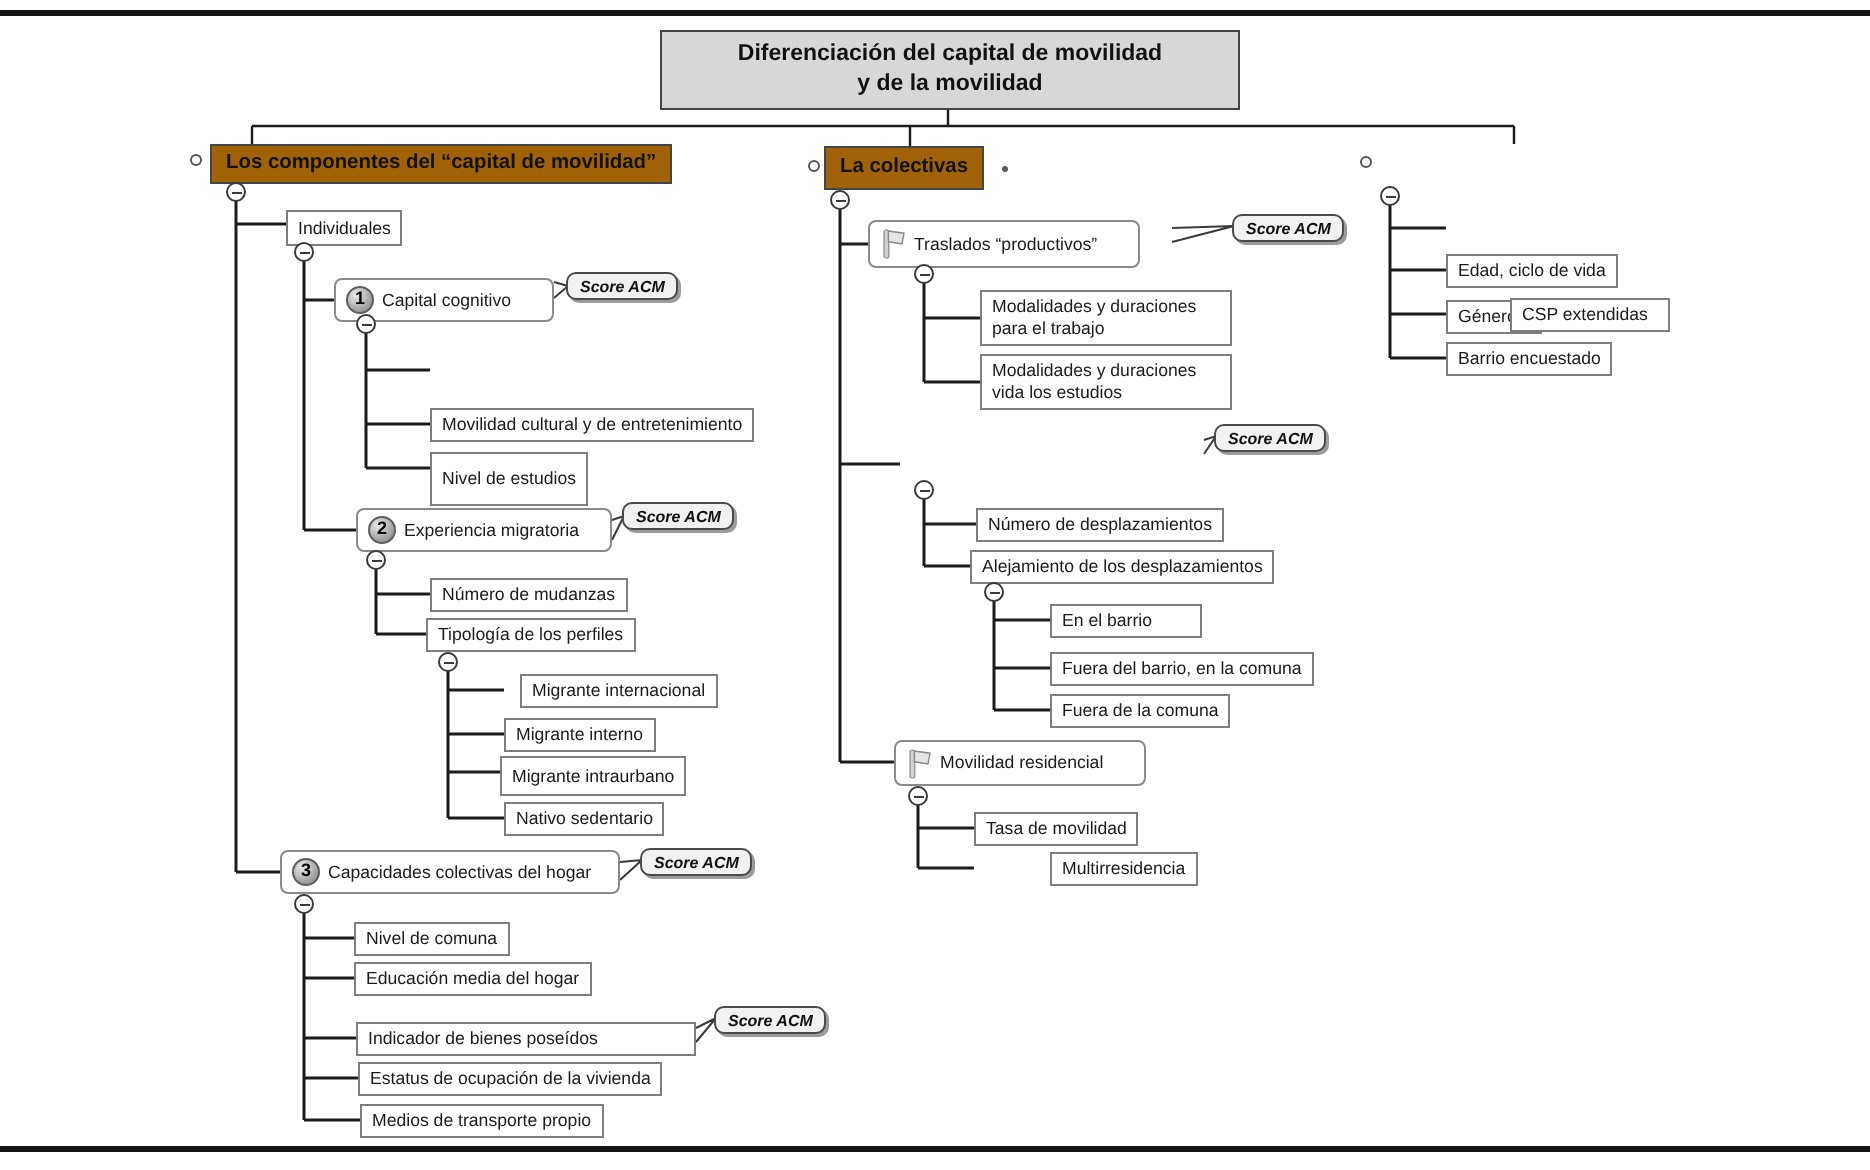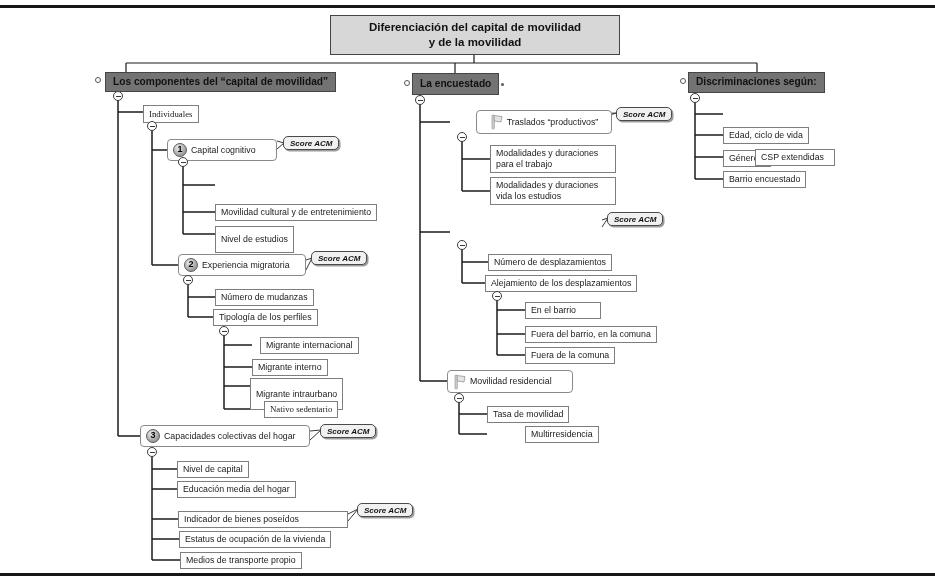--- a/index.html
+++ b/index.html
@@ -4,21 +4,21 @@
 <style>
   html,body{margin:0;padding:0;background:#ffffff;}
   .stage{position:relative;width:935px;height:585px;background:#ffffff;
          font-family:"Liberation Sans",sans-serif;overflow:hidden;}
   .rule{position:absolute;left:0;width:935px;height:3px;background:#161616;}
   svg.wires{position:absolute;left:0;top:0;z-index:1;}
   .node{position:absolute;box-sizing:border-box;background:#ffffff;border:1px solid #7e7e7e;
         display:flex;align-items:center;gap:4px;padding:2px 5px;font-size:8.8px;color:#1a1a1a;
         white-space:nowrap;z-index:2;line-height:1.25;}
   .node.wrap{white-space:normal;}
-  .hdr{background:#737373;border:1.5px solid #454545;font-weight:bold;font-size:10.2px;
+  .hdr{background:#a16207;border:1.5px solid #454545;font-weight:bold;font-size:10.2px;
        padding:2px 7px;color:#111;}
   .rounded{border-radius:4px;border-color:#8a8a8a;}
   .titlebox{position:absolute;left:330px;top:15px;width:290px;height:40px;background:#d7d7d7;
             border:1.5px solid #454545;box-sizing:border-box;display:flex;flex-direction:column;
             align-items:center;justify-content:center;font-weight:bold;font-size:11.5px;
             line-height:1.3;color:#111;z-index:2;text-align:center;}
   .badge{position:absolute;background:#f1f1f1;border:1px solid #4a4a4a;border-radius:5px;
          font-style:italic;font-weight:bold;font-size:8px;padding:1.5px 6px;
          box-shadow:1.5px 1.5px 0 #9c9c9c;white-space:nowrap;color:#111;z-index:3;}
   .minus{position:absolute;width:10px;height:10px;box-sizing:border-box;border:1px solid #3a3a3a;
@@ -65,21 +65,21 @@
 
   <div class="titlebox">
     <span>Diferenciación del capital de movilidad</span>
     <span>y de la movilidad</span>
   </div>
 
   <div class="node hdr" style="left:105px;top:72px;height:20px;">Los componentes del “capital de movilidad”</div>
   <div class="odot" style="left:95px;top:77px;"></div>
   <div class="minus" style="left:113px;top:91px;"></div>
 
-  <div class="node" style="left:143px;top:105px;height:18px;font-family:Liberation Serif, serif;">Individuales</div>
+  <div class="node" style="left:143px;top:105px;height:18px;">Individuales</div>
   <div class="minus" style="left:147px;top:121px;"></div>
 
   <div class="node rounded" style="left:167px;top:139px;width:110px;height:22px;">
     <span class="numicon">1</span>
     <span>Capital cognitivo</span>
   </div>
   <div class="badge" style="left:283px;top:136px;">Score ACM</div>
   <div class="minus" style="left:178px;top:157px;"></div>
 
   <div class="node" style="left:215px;top:204px;height:17px;">Movilidad cultural y de entretenimiento</div>
@@ -91,43 +91,43 @@
   </div>
   <div class="badge" style="left:311px;top:251px;">Score ACM</div>
   <div class="minus" style="left:183px;top:275px;"></div>
 
   <div class="node" style="left:215px;top:289px;height:17px;">Número de mudanzas</div>
   <div class="node" style="left:213px;top:309px;height:17px;">Tipología de los perfiles</div>
   <div class="minus" style="left:219px;top:326px;"></div>
 
   <div class="node" style="left:260px;top:337px;height:17px;">Migrante internacional</div>
   <div class="node" style="left:252px;top:359px;height:17px;">Migrante interno</div>
-  <div class="node" style="left:250px;top:378px;height:32px;">Migrante intraurbano</div>
-  <div class="node" style="left:264px;top:401px;height:17px;font-family:Liberation Serif, serif;">Nativo sedentario</div>
+  <div class="node" style="left:250px;top:378px;height:20px;">Migrante intraurbano</div>
+  <div class="node" style="left:252px;top:401px;height:17px;">Nativo sedentario</div>
 
   <div class="node rounded" style="left:140px;top:425px;width:170px;height:22px;">
     <span class="numicon">3</span>
     <span>Capacidades colectivas del hogar</span>
   </div>
   <div class="badge" style="left:320px;top:424px;">Score ACM</div>
   <div class="minus" style="left:147px;top:447px;"></div>
 
-  <div class="node" style="left:177px;top:461px;height:17px;">Nivel de capital</div>
+  <div class="node" style="left:177px;top:461px;height:17px;">Nivel de comuna</div>
   <div class="node" style="left:177px;top:481px;height:17px;">Educación media del hogar</div>
   <div class="node" style="left:178px;top:511px;width:170px;height:17px;">Indicador de bienes poseídos</div>
   <div class="badge" style="left:357px;top:503px;">Score ACM</div>
   <div class="node" style="left:179px;top:531px;height:17px;">Estatus de ocupación de la vivienda</div>
   <div class="node" style="left:180px;top:552px;height:17px;">Medios de transporte propio</div>
 
-  <div class="node hdr" style="left:412px;top:73px;height:22px;">La encuestado</div>
+  <div class="node hdr" style="left:412px;top:73px;height:22px;">La colectivas</div>
   <div class="odot" style="left:404px;top:80px;"></div>
   <div class="hdot" style="left:501px;top:83px;"></div>
   <div class="minus" style="left:415px;top:95px;"></div>
 
-  <div class="node rounded" style="left:476px;top:110px;width:136px;height:24px;justify-content:center;">
+  <div class="node rounded" style="left:434px;top:110px;width:136px;height:24px;">
     <svg class="flag" width="13" height="16" viewBox="0 0 13 16">
       <rect x="2" y="1" width="2.4" height="14" rx="1" fill="#d2d2d2" stroke="#8a8a8a" stroke-width="0.6"></rect>
       <path d="M4.2 1.5 L12 2.6 L11 8 L4.2 6.9 Z" fill="#e4e4e4" stroke="#8a8a8a" stroke-width="0.7"></path>
     </svg>
     <span>Traslados “productivos”</span>
   </div>
   <div class="badge" style="left:616px;top:107px;">Score ACM</div>
   <div class="minus" style="left:457px;top:132px;"></div>
 
   <div class="node wrap" style="left:490px;top:145px;width:126px;height:28px;">Modalidades y duraciones para el trabajo</div>
@@ -149,21 +149,20 @@
       <rect x="2" y="1" width="2.4" height="14" rx="1" fill="#d2d2d2" stroke="#8a8a8a" stroke-width="0.6"></rect>
       <path d="M4.2 1.5 L12 2.6 L11 8 L4.2 6.9 Z" fill="#e4e4e4" stroke="#8a8a8a" stroke-width="0.7"></path>
     </svg>
     <span>Movilidad residencial</span>
   </div>
   <div class="minus" style="left:454px;top:393px;"></div>
 
   <div class="node" style="left:487px;top:406px;height:17px;">Tasa de movilidad</div>
   <div class="node" style="left:487px;top:426px;height:17px;margin-left:38px;">Multirresidencia</div>
 
-  <div class="node hdr" style="left:688px;top:72px;height:21px;">Discriminaciones según:</div>
   <div class="odot" style="left:680px;top:78px;"></div>
   <div class="minus" style="left:690px;top:93px;"></div>
 
   <div class="node" style="left:723px;top:106px;width:48px;height:17px;margin-top:44px;">Género</div>
   <div class="node" style="left:723px;top:127px;height:17px;">Edad, ciclo de vida</div>
   <div class="node" style="left:723px;top:149px;width:80px;height:17px;margin-left:32px;">CSP extendidas</div>
   <div class="node" style="left:723px;top:171px;height:17px;">Barrio encuestado</div>
 
 </div>
 

